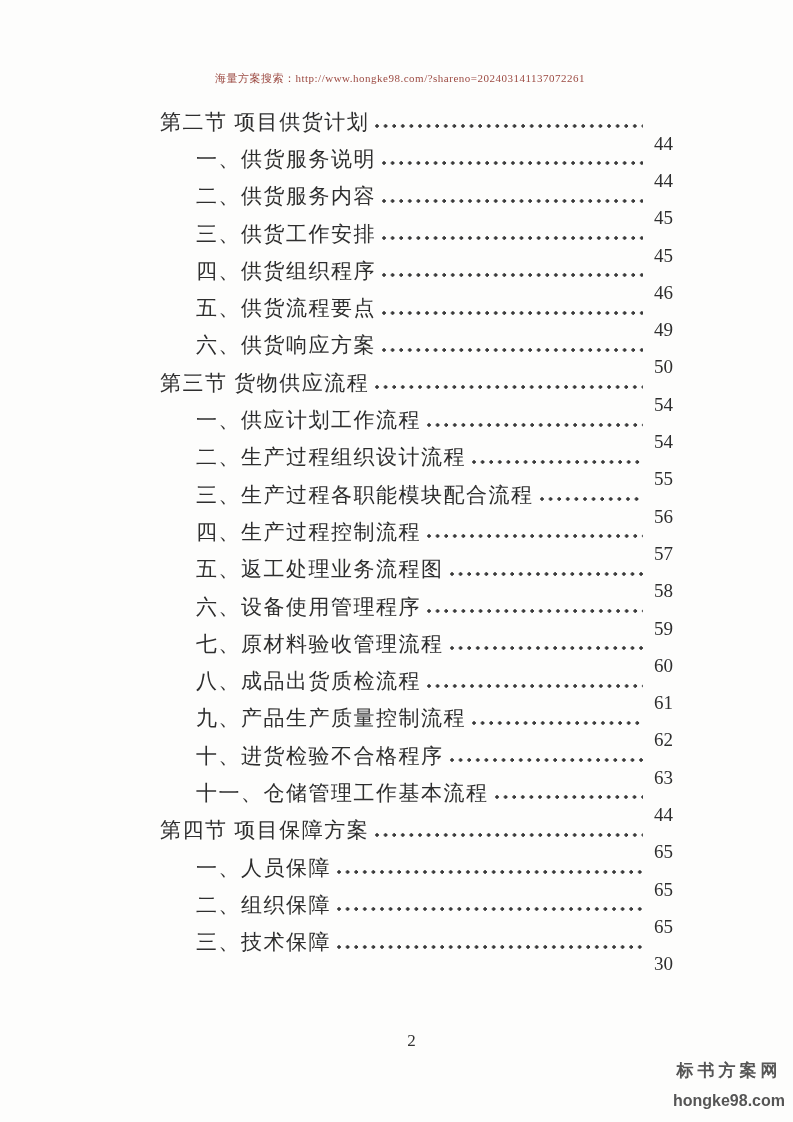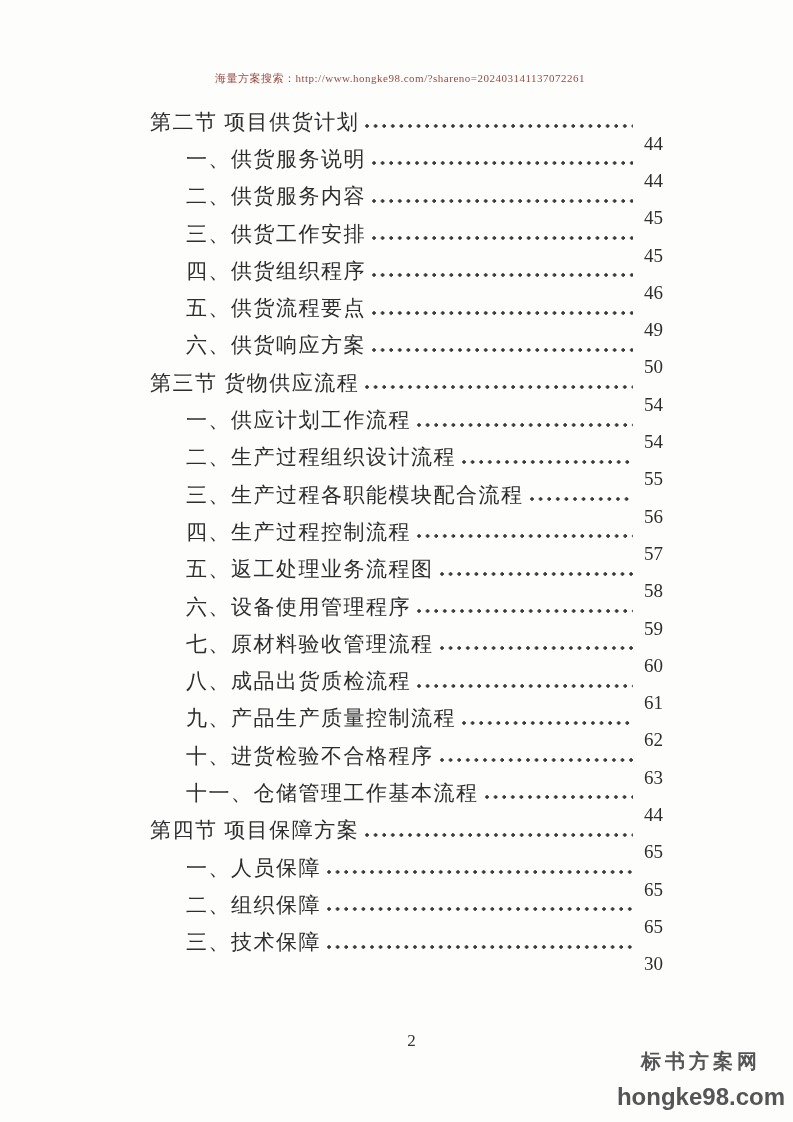--- a/index.html
+++ b/index.html
@@ -20,21 +20,21 @@
     left: 140px; width: 520px; top: 71px;
     text-align: center;
     font-size: 11px;
     letter-spacing: 0.5px;
     color: #9c4a42;
     white-space: nowrap;
   }
   
   .toc {
     position: absolute;
-    left: 150px; top: 103px; width: 513px;
+    left: 160px; top: 103px; width: 513px;
   }
   .toc-row {
     display: flex;
     align-items: center;
     height: 37.3px;
     font-size: 21px;
     color: #2e2e2e;
   }
   .toc-row.lvl2 { padding-left: 36px; }
   .toc-label {
@@ -68,27 +68,27 @@
   .logo {
     position: absolute;
     right: 8px; bottom: 13px;
     text-align: center;
     color: #555555;
     font-family: "Liberation Sans", "DejaVu Sans", sans-serif;
     font-weight: bold;
     line-height: 1.0;
   }
   .logo-cn {
-    font-size: 20px;
+    font-size: 17px;
     letter-spacing: 4px;
     margin-bottom: 2px;
     white-space: nowrap;
   }
   .logo-domain {
-    font-size: 24px;
+    font-size: 16px;
     letter-spacing: 0px;
     white-space: nowrap;
     margin-top: 14px;
   }
 </style>
 </head>
 <body>
 
 <div class="page">
 

